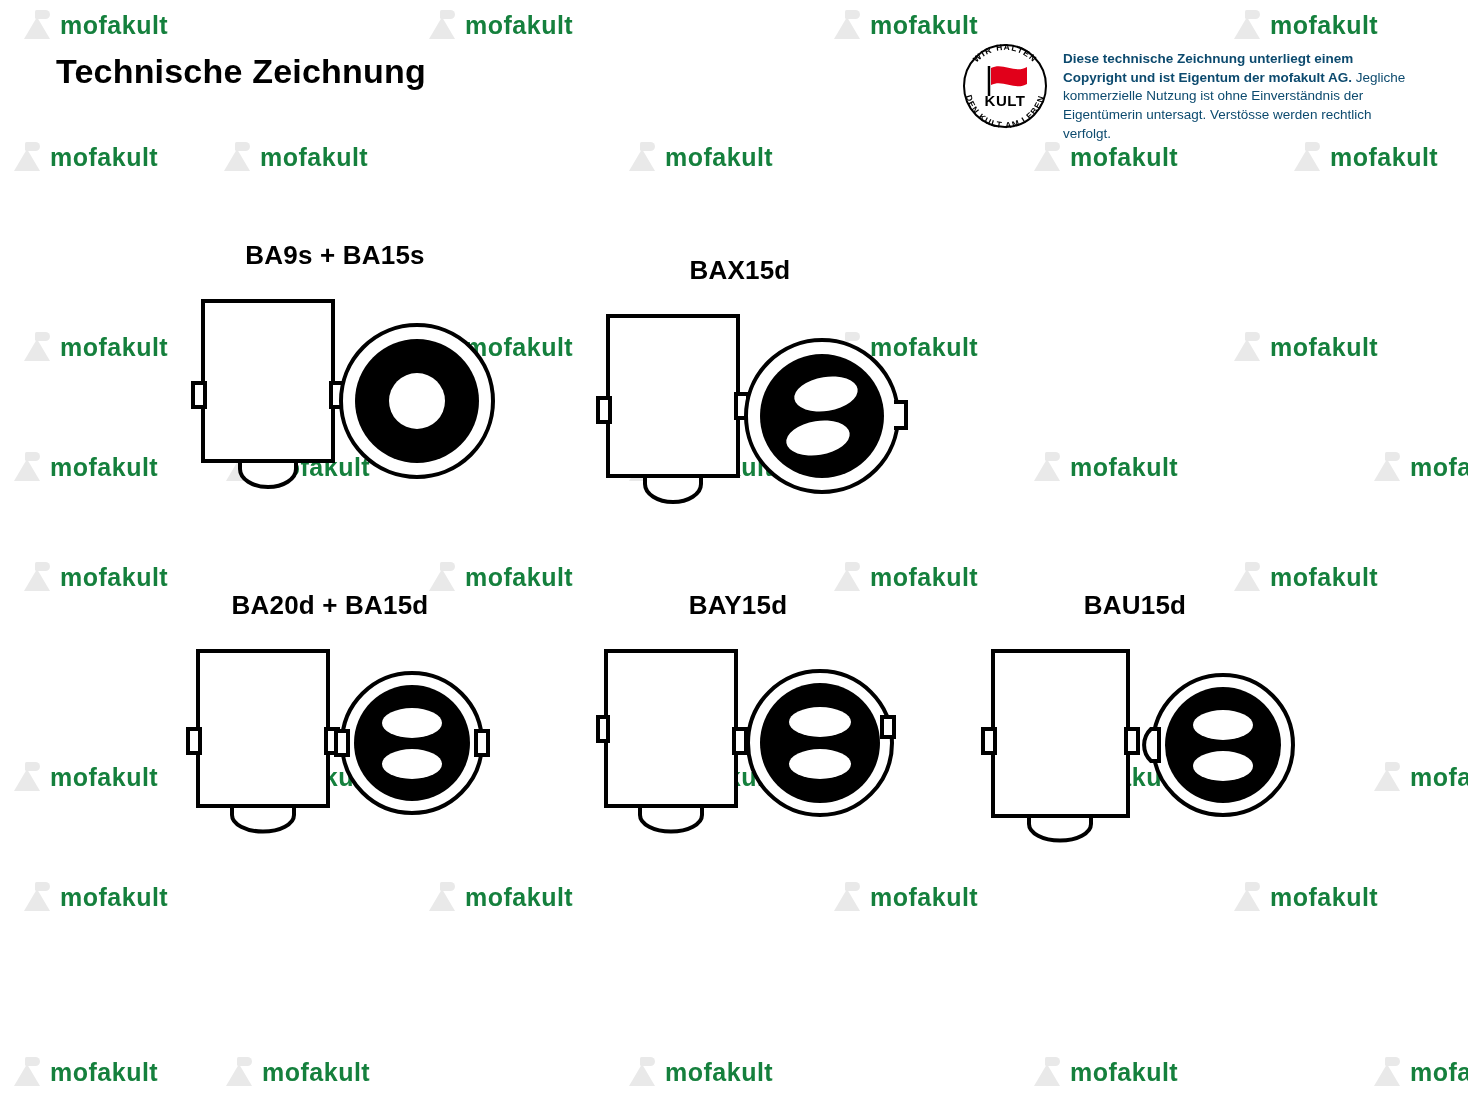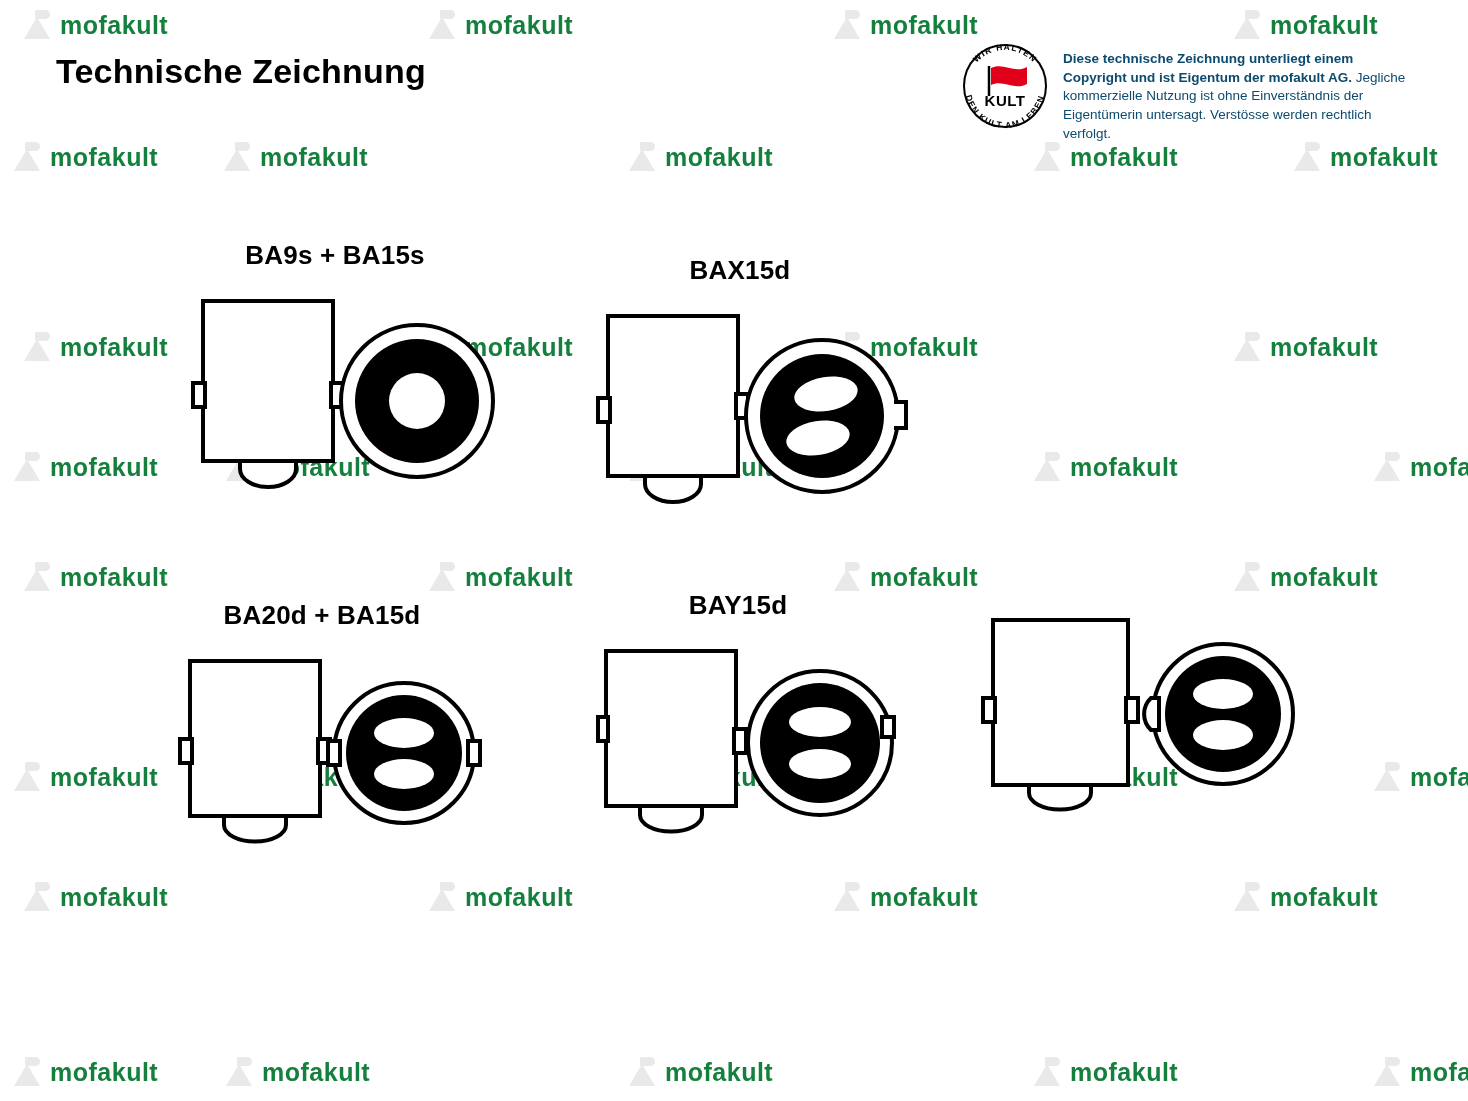--- a/index.html
+++ b/index.html
@@ -115,21 +115,21 @@
   .fig-art {
     margin-top: 12px;
     width: 380px;
     height: 230px;
   }
 
   
   #fig-0 { left: 145px; top: 240px; }
   #fig-1 { left: 550px; top: 240px; margin-top: 15px; }
   #fig-2 { left: 950px; top: 240px; }
-  #fig-3 { left: 132px; top: 590px; margin-top: 10px; }
+  #fig-3 { left: 140px; top: 590px; }
   #fig-4 { left: 548px; top: 590px; }
   #fig-5 { left: 945px; top: 590px; }
 </style>
 </head>
 <body>
 
 <div class="watermark-layer" id="watermark-layer">
     <div class="wm" style="left: 20px; top: 8px;">
       <span class="wm-mark"></span>
       <span>mofakult</span>
@@ -379,20 +379,21 @@
         <circle cx="272" cy="110" r="72" fill="#fff" stroke="#000" stroke-width="4"></circle>
         <circle cx="272" cy="110" r="60" fill="#000"></circle>
         <ellipse cx="272" cy="89" rx="31" ry="15" fill="#fff"></ellipse>
         <ellipse cx="272" cy="131" rx="31" ry="15" fill="#fff"></ellipse>
         <rect x="334" y="84" width="12" height="20" fill="#fff" stroke="#000" stroke-width="4"></rect>
       </g>
     </svg>
   </div>
 
   <div class="figure" id="fig-5">
+    <div class="fig-label">BAU15d</div>
     <svg class="fig-art" viewBox="0 0 380 230">
       <g stroke="#000" stroke-width="4" fill="#fff">
         <rect x="48" y="18" width="135" height="165"></rect>
         <rect x="38" y="96" width="12" height="24"></rect>
         <rect x="181" y="96" width="12" height="24"></rect>
         <path d="M 84,183 L 84,191 A 30,16 0 0 0 146,191 L 146,183 Z"></path>
       </g>
       <g>
         <circle cx="278" cy="112" r="70" fill="#fff" stroke="#000" stroke-width="4"></circle>
         <circle cx="278" cy="112" r="58" fill="#000"></circle>

